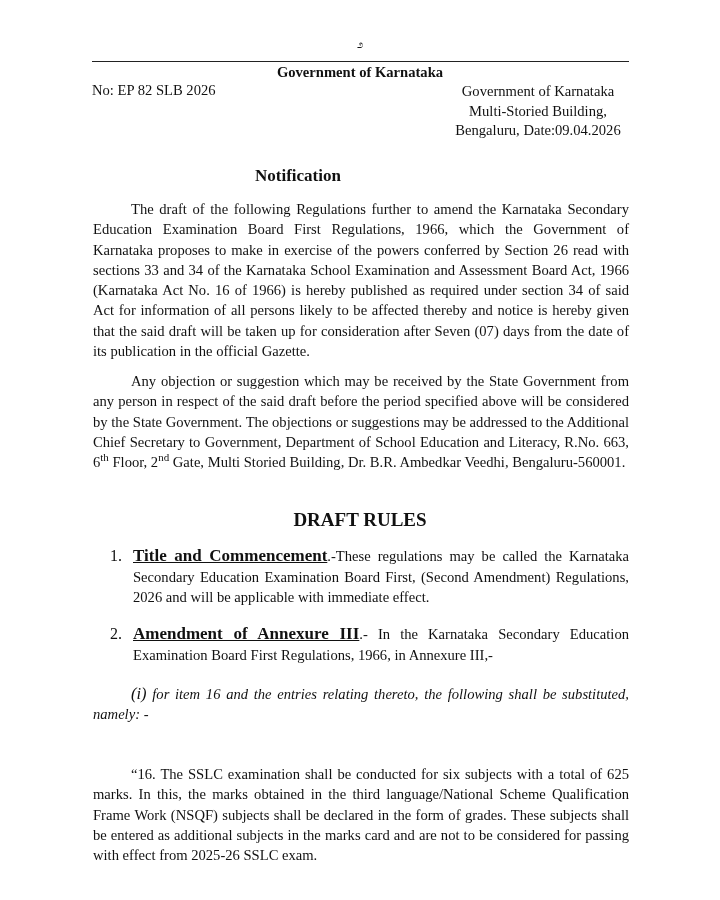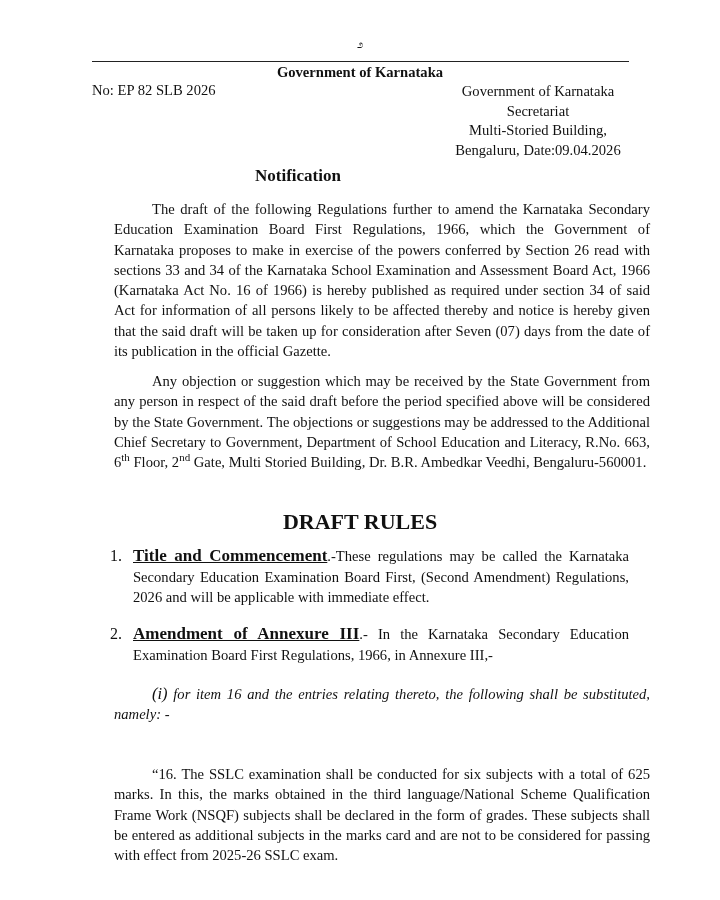--- a/index.html
+++ b/index.html
@@ -5,46 +5,45 @@
   html, body { margin: 0; padding: 0; background: #ffffff; }
   body { width: 720px; height: 900px; position: relative; overflow: hidden;
          font-family: "Liberation Serif", "DejaVu Serif", serif; color: #111; font-size: 14.6px; }
   .abs { position: absolute; }
   .pagenum { left: 0; width: 720px; top: 38px; text-align: center; font-size: 11px; }
   .rule { left: 92px; width: 537px; top: 61px; height: 0; border-top: 1.3px solid #222; }
   .gov { left: 0; width: 720px; top: 64px; text-align: center; font-weight: bold; font-size: 14.6px; }
   .docno { left: 92px; top: 82px; }
   .addr { left: 440px; width: 196px; top: 82px; text-align: center; line-height: 19.5px; }
   .notif { left: 0; width: 596px; top: 166px; text-align: center; font-weight: bold; font-size: 17px; }
-  .para { left: 93px; width: 536px; text-align: justify; line-height: 20.3px; text-align-last: left; margin-left: 21px; }
+  .para { left: 93px; width: 536px; text-align: justify; line-height: 20.3px; text-align-last: left; }
   .para .ind { display: inline-block; width: 38px; }
   .p1 { top: 199px; }
   .p2 { top: 371px; }
-  .draft { left: 0; width: 720px; top: 509px; text-align: center; font-weight: bold; font-size: 22px; }
+  .draft { left: 0; width: 720px; top: 509px; text-align: center; font-weight: bold; font-size: 19px; }
   .item { left: 110px; width: 519px; line-height: 20.5px; }
   .item .num { position: absolute; left: 0; top: 0; font-size: 16px; }
   .item .body { margin-left: 23px; text-align: justify; text-align-last: left; }
   .item .head { font-weight: bold; font-size: 17px; text-decoration: underline; }
   .i1 { top: 546px; }
   .i2 { top: 624px; }
   .sub { top: 684px; font-style: italic; }
   .quote { top: 764px; }
   sup { font-size: 11px; vertical-align: super; line-height: 0; }
   .big { font-size: 16.5px; }
 </style>
 </head>
 <body>
 
 <div class="abs pagenum">೨</div>
 <div class="abs rule"></div>
 <div class="abs gov">Government of Karnataka</div>
 <div class="abs docno">No: EP 82 SLB 2026</div>
 <div class="abs addr">
   <div>Government of Karnataka</div>
-  <div>Secretariat</div>
   <div>Multi-Storied Building,</div>
   <div>Bengaluru, Date:09.04.2026</div>
 </div>
 
 <div class="abs notif">Notification</div>
 
 <div class="abs para p1"><span class="ind"></span><span>The draft of the following Regulations further to amend the Karnataka Secondary Education Examination Board First Regulations, 1966, which the Government of Karnataka proposes to make in exercise of the powers conferred by Section 26 read with sections 33 and 34 of the Karnataka School Examination and Assessment Board Act, 1966 (Karnataka Act No. 16 of 1966) is hereby published as required under section 34 of said Act for information of all persons likely to be affected thereby and notice is hereby given that the said draft will be taken up for consideration after Seven (07) days from the date of its publication in the official Gazette.</span></div>
 
 <div class="abs para p2"><span class="ind"></span><span>Any objection or suggestion which may be received by the State Government from any person in respect of the said draft before the period specified above will be considered by the State Government. The objections or suggestions may be addressed to the Additional Chief Secretary to Government, Department of School Education and Literacy, R.No. 663, 6</span><sup>th</sup><span> Floor, 2</span><sup>nd</sup><span> Gate, Multi Storied Building, Dr. B.R. Ambedkar Veedhi, Bengaluru-560001.</span></div>
 

